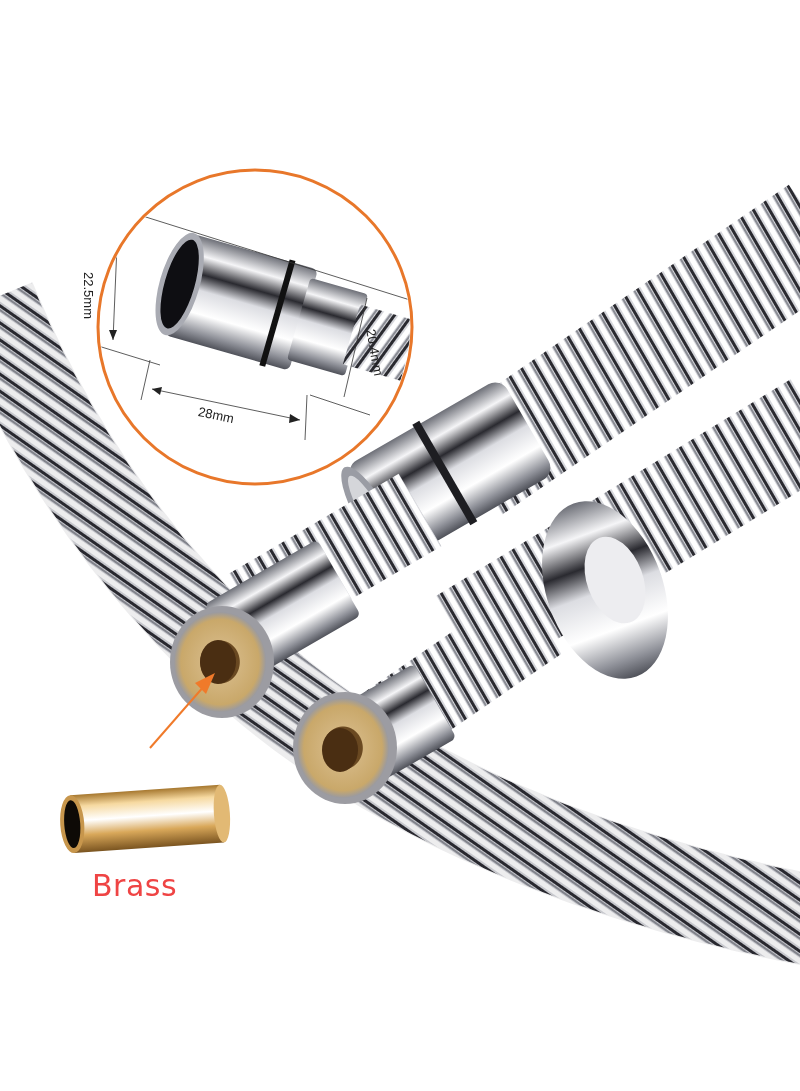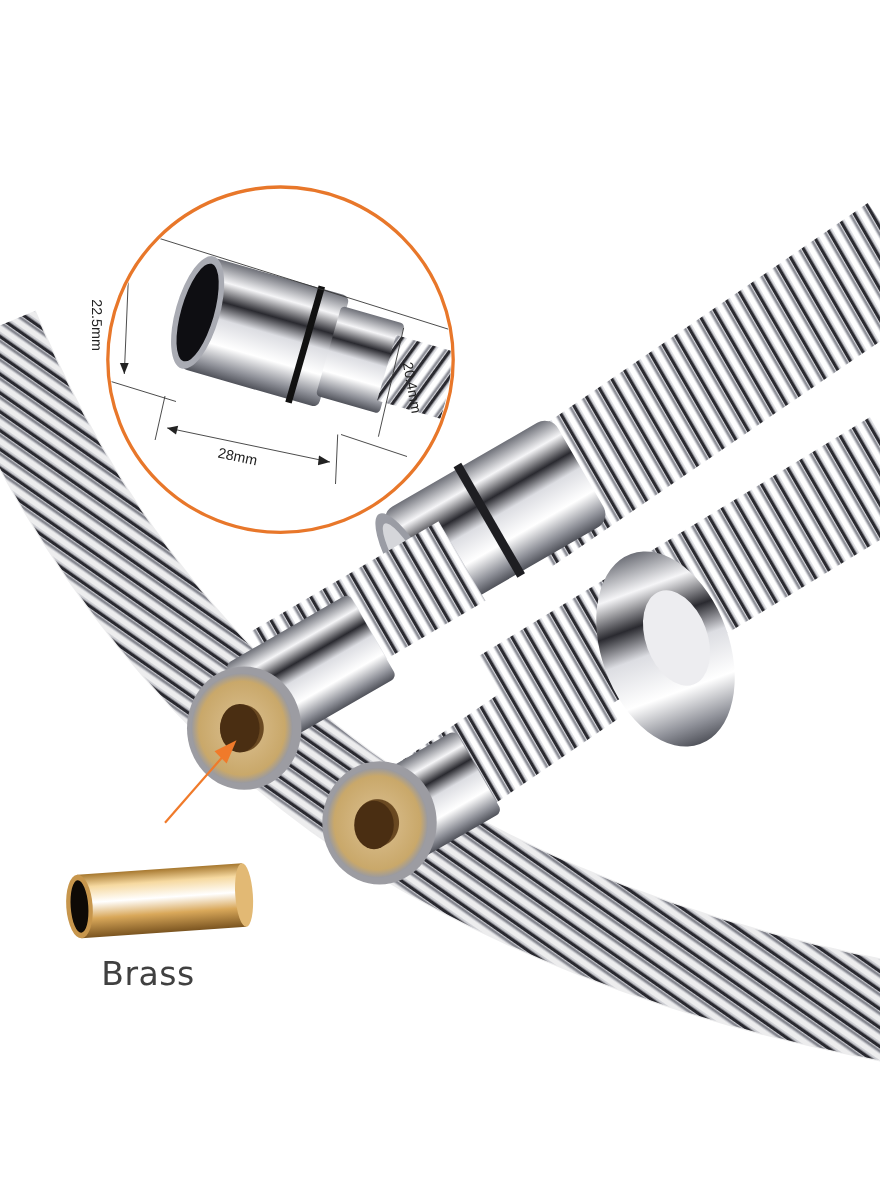--- a/index.html
+++ b/index.html
@@ -1,19 +1,19 @@
 <!DOCTYPE html>
 <html><head>
 <meta charset="utf-8">
 <style>
   html, body { margin: 0; padding: 0; background: #ffffff; }
   body { width: 800px; height: 1091px; position: relative; overflow: hidden; font-family: "DejaVu Sans", sans-serif; }
   .scene { position: absolute; left: 0; top: 0; width: 800px; height: 1091px; }
   .dim-label { position: absolute; font-family: "Liberation Sans", sans-serif; font-size: 13px; color: #222; white-space: nowrap; }
-  .brass-label { position: absolute; left: 92px; top: 868px; font-family: "DejaVu Sans", sans-serif; font-size: 30px; color: #404040; letter-spacing: 0.5px; }
+  .brass-label { position: absolute; left: 92px; top: 868px; font-family: "DejaVu Sans", sans-serif; font-size: 30px; color: #ef4444; letter-spacing: 0.5px; }
 </style>
 </head>
 <body>
 
 <svg class="scene" width="800" height="1091" viewBox="0 0 800 1091" xmlns="http://www.w3.org/2000/svg">
   <defs>
     <linearGradient id="chromeH" x1="0" y1="0" x2="0" y2="1">
       <stop offset="0" stop-color="#6e7078"></stop>
       <stop offset="0.18" stop-color="#f5f5f7"></stop>
       <stop offset="0.35" stop-color="#2a2a30"></stop>

